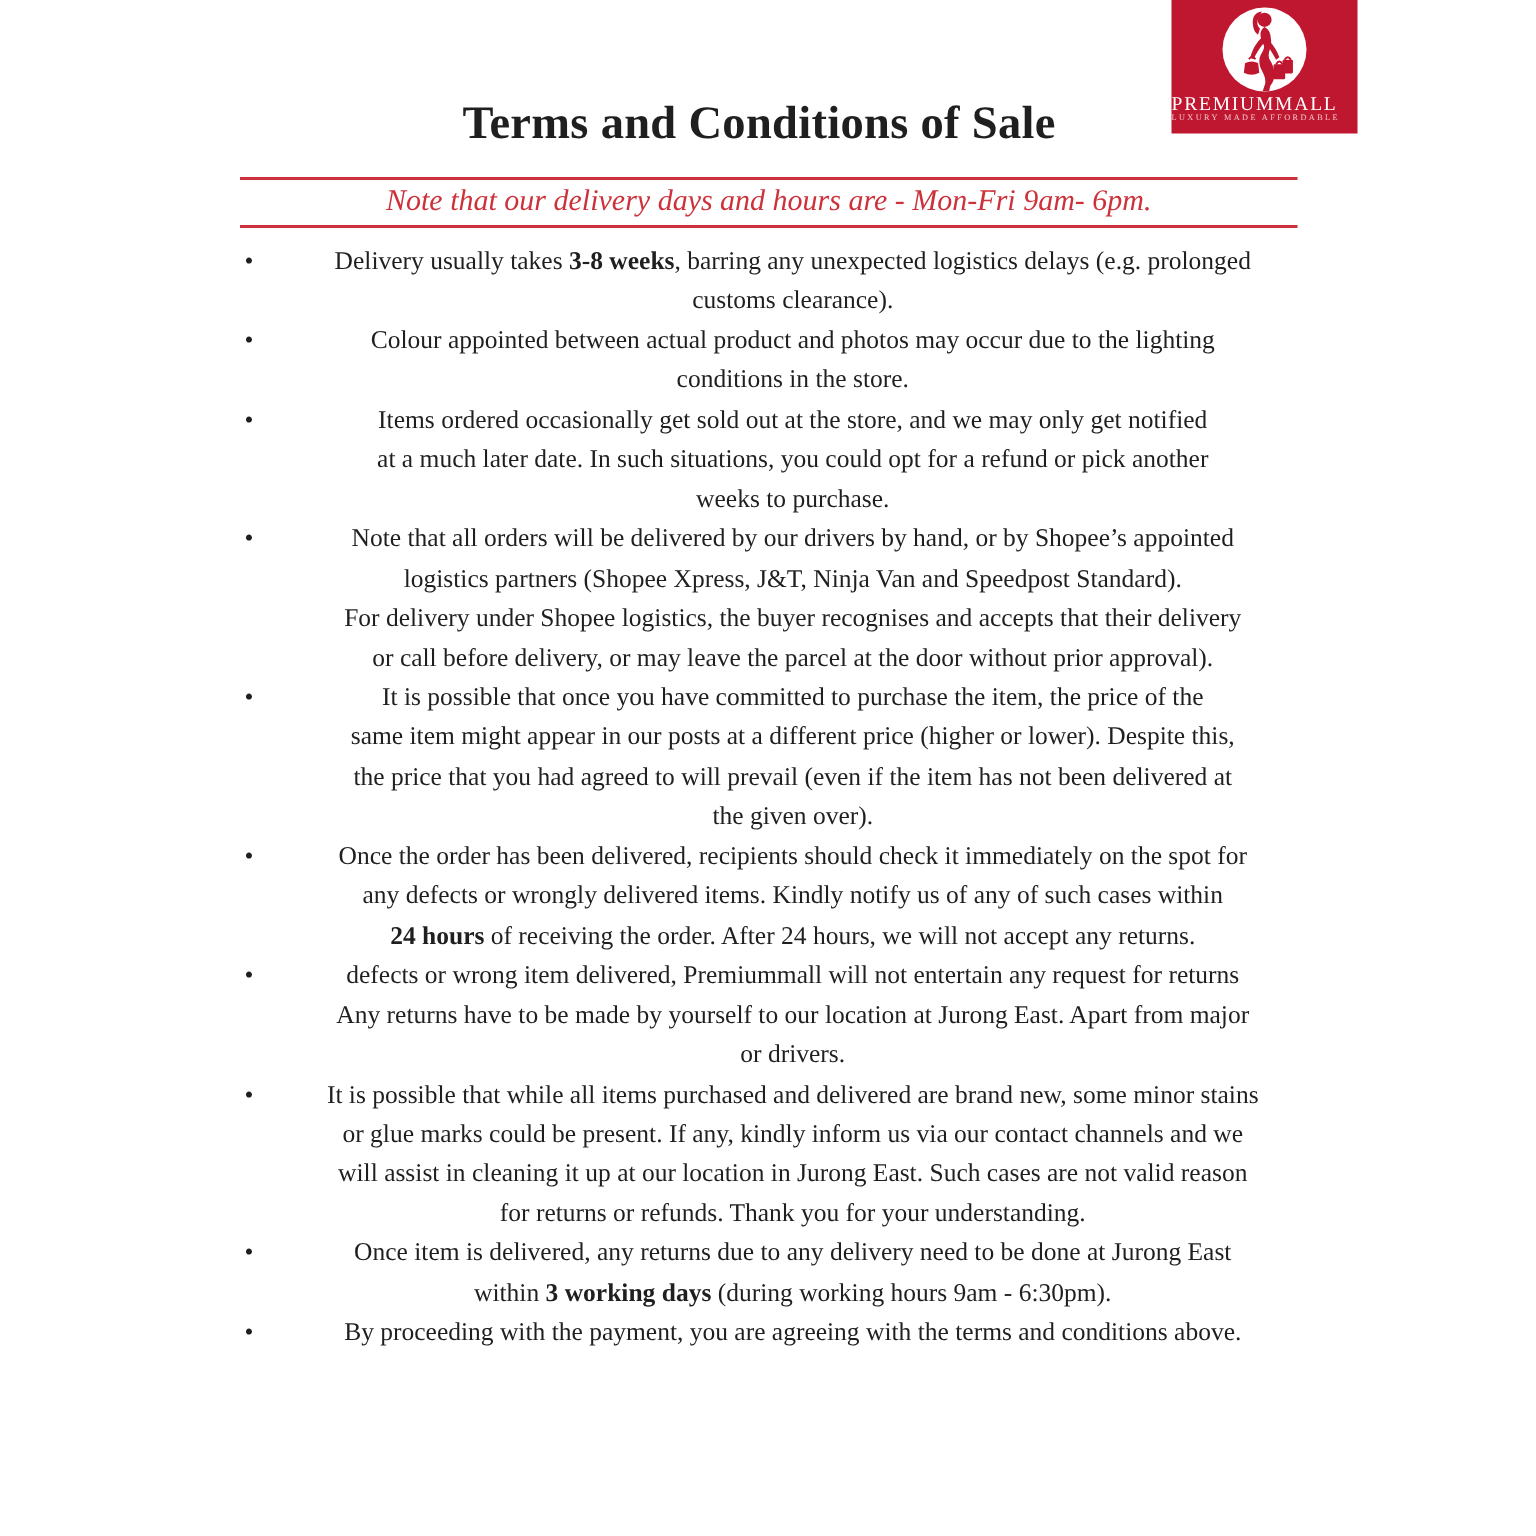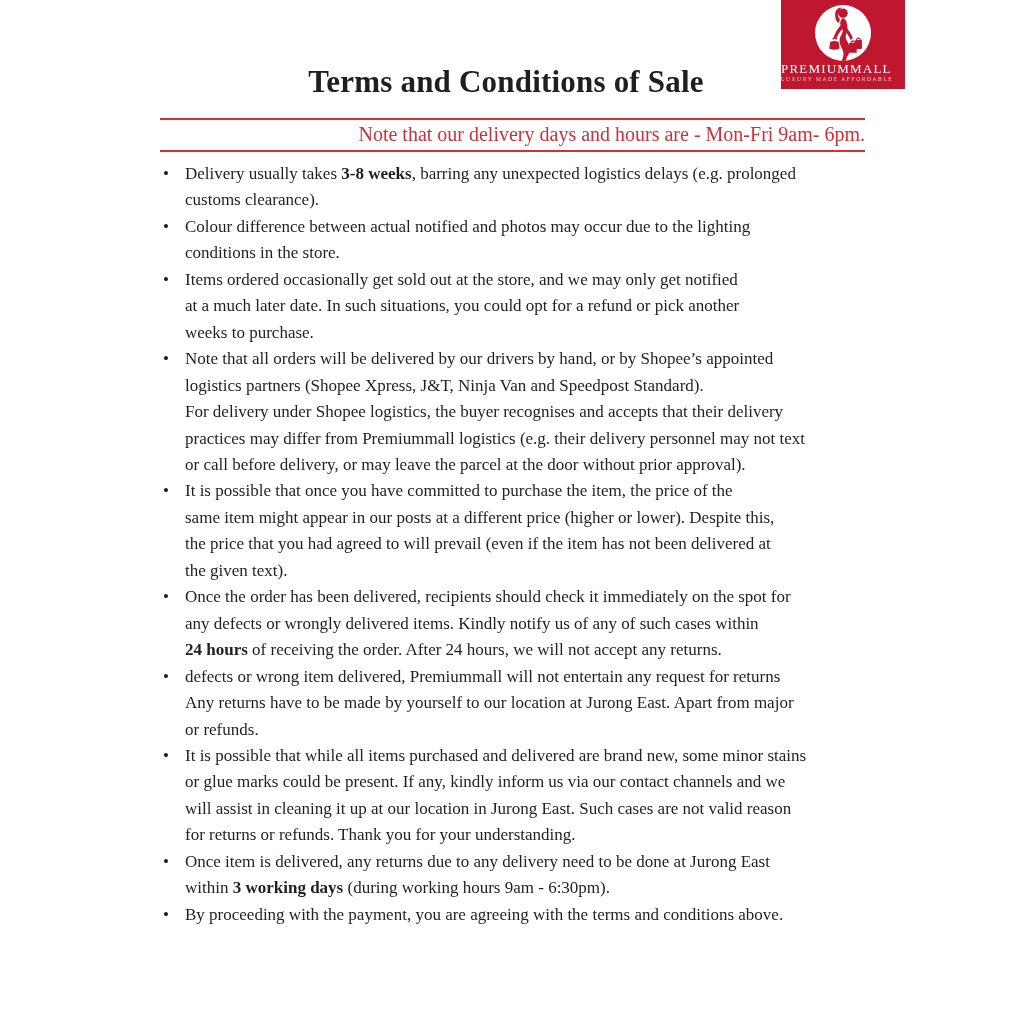--- a/index.html
+++ b/index.html
@@ -49,31 +49,32 @@
     font-size: 31px; font-weight: bold;
     letter-spacing: 0.2px;
   }
 
   
   .notice {
     position: absolute; top: 118px; left: 160px; width: 705px;
     border-top: 2px solid var(--accent-red);
     border-bottom: 2px solid var(--accent-red);
     box-sizing: border-box;
-    text-align: right;
+    text-align: center;
+    font-style: italic;
     font-size: 20px;
     color: var(--accent-red);
     padding: 3px 0 4px 0;
   }
 
   
   .terms {
     position: absolute; top: 161px; left: 160px; width: 712px;
     list-style: none; margin: 0; padding: 0;
-    font-size: 17px; line-height: 26.45px;
+    font-size: 17px; line-height: 26.45px; text-align: center;
   }
   .term { position: relative; padding-left: 25px; }
   .term::before {
     content: "\2022";
     position: absolute; left: 3px; top: 0;
   }
   .term-line { white-space: nowrap; }
   .term-line b { font-weight: bold; }
 </style>
 </head>
@@ -105,50 +106,49 @@
   <div class="title">Terms and Conditions of Sale</div>
 
   <div class="notice">Note that our delivery days and hours are - Mon-Fri 9am- 6pm.</div>
 
   <ul class="terms">
       <li class="term">
         <div class="term-line"><span>Delivery usually takes </span><b>3-8 weeks</b><span>, barring any unexpected logistics delays (e.g. prolonged</span></div>
         <div class="term-line"><span>customs clearance).</span></div>
       </li>
       <li class="term">
-        <div class="term-line"><span>Colour difference between actual notified and photos may occur due to the lighting</span></div>
+        <div class="term-line"><span>Colour appointed between actual product and photos may occur due to the lighting</span></div>
         <div class="term-line"><span>conditions in the store.</span></div>
       </li>
       <li class="term">
         <div class="term-line"><span>Items ordered occasionally get sold out at the store, and we may only get notified</span></div>
         <div class="term-line"><span>at a much later date. In such situations, you could opt for a refund or pick another</span></div>
         <div class="term-line"><span>weeks to purchase.</span></div>
       </li>
       <li class="term">
         <div class="term-line"><span>Note that all orders will be delivered by our drivers by hand, or by Shopee’s appointed</span></div>
         <div class="term-line"><span>logistics partners (Shopee Xpress, J&amp;T, Ninja Van and Speedpost Standard).</span></div>
         <div class="term-line"><span>For delivery under Shopee logistics, the buyer recognises and accepts that their delivery</span></div>
-        <div class="term-line"><span>practices may differ from Premiummall logistics (e.g. their delivery personnel may not text</span></div>
         <div class="term-line"><span>or call before delivery, or may leave the parcel at the door without prior approval).</span></div>
       </li>
       <li class="term">
         <div class="term-line"><span>It is possible that once you have committed to purchase the item, the price of the</span></div>
         <div class="term-line"><span>same item might appear in our posts at a different price (higher or lower). Despite this,</span></div>
         <div class="term-line"><span>the price that you had agreed to will prevail (even if the item has not been delivered at</span></div>
-        <div class="term-line"><span>the given text).</span></div>
+        <div class="term-line"><span>the given over).</span></div>
       </li>
       <li class="term">
         <div class="term-line"><span>Once the order has been delivered, recipients should check it immediately on the spot for</span></div>
         <div class="term-line"><span>any defects or wrongly delivered items. Kindly notify us of any of such cases within</span></div>
         <div class="term-line"><b>24 hours</b><span> of receiving the order. After 24 hours, we will not accept any returns.</span></div>
       </li>
       <li class="term">
         <div class="term-line"><span>defects or wrong item delivered, Premiummall will not entertain any request for returns</span></div>
         <div class="term-line"><span>Any returns have to be made by yourself to our location at Jurong East. Apart from major</span></div>
-        <div class="term-line"><span>or refunds.</span></div>
+        <div class="term-line"><span>or drivers.</span></div>
       </li>
       <li class="term">
         <div class="term-line"><span>It is possible that while all items purchased and delivered are brand new, some minor stains</span></div>
         <div class="term-line"><span>or glue marks could be present. If any, kindly inform us via our contact channels and we</span></div>
         <div class="term-line"><span>will assist in cleaning it up at our location in Jurong East. Such cases are not valid reason</span></div>
         <div class="term-line"><span>for returns or refunds. Thank you for your understanding.</span></div>
       </li>
       <li class="term">
         <div class="term-line"><span>Once item is delivered, any returns due to any delivery need to be done at Jurong East</span></div>
         <div class="term-line"><span>within </span><b>3 working days</b><span> (during working hours 9am - 6:30pm).</span></div>

